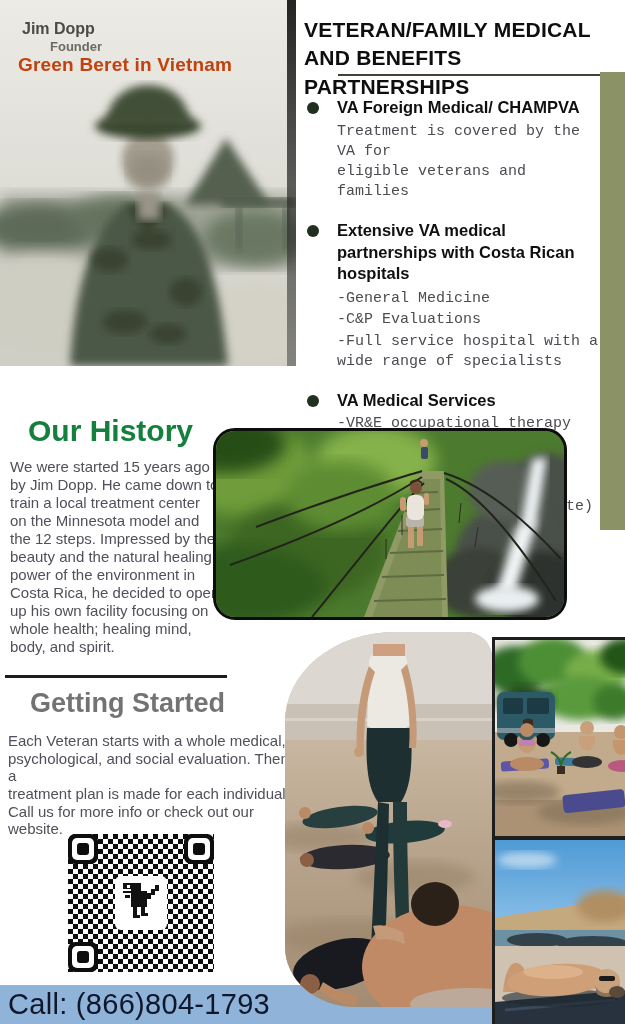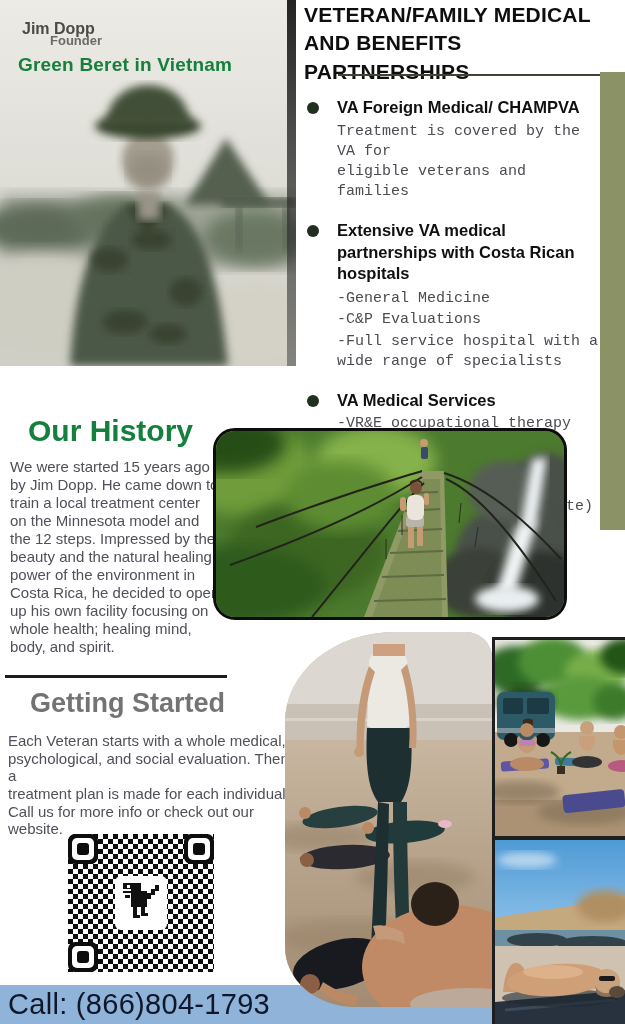--- a/index.html
+++ b/index.html
@@ -4,25 +4,25 @@
 <style>
   html,body{margin:0;padding:0;background:#ffffff;}
   .page{position:relative;width:625px;height:1024px;background:#ffffff;overflow:hidden;
         font-family:"Liberation Sans",sans-serif;padding-left:41px;}
 
   
   .founder-photo{position:absolute;left:0;top:0;width:296px;height:366px;overflow:hidden;}
   .founder-photo svg{display:block;}
   .ph-label{position:absolute;font-weight:700;}
   .ph-name{left:22px;top:20px;font-size:16px;color:#4a4a48;}
-  .ph-role{left:50px;top:33px;font-size:13px;color:#6b6b64;}
-  .ph-caption{left:18px;top:54px;font-size:19px;color:#15803d;letter-spacing:.2px;text-align:right;}
-
-  
-  .main-title{position:absolute;left:304px;top:1px;width:321px;color:#0e0e0e;
+  .ph-role{left:50px;top:39px;font-size:13px;color:#6b6b64;}
+  .ph-caption{left:18px;top:54px;font-size:19px;color:#c2410c;letter-spacing:.2px;text-align:right;}
+
+  
+  .main-title{position:absolute;left:304px;top:16px;width:321px;color:#0e0e0e;
               font-size:21px;font-weight:800;line-height:1.35;letter-spacing:.2px;}
   .title-divider{position:absolute;left:338px;top:74px;width:266px;height:2px;background:#3f4436;}
   .olive-bar{position:absolute;left:600px;top:72px;width:25px;height:458px;background:#8b9266;}
 
   
   .benefits{position:absolute;left:303px;top:97px;width:298px;}
   .benefit-item{position:relative;padding-left:34px;}
   .benefit-item + .benefit-item{margin-top:18px;}
   .benefit-dot{position:absolute;left:4px;top:5px;width:12px;height:12px;border-radius:50%;background:#20301e;}
   .benefit-heading{font-size:16.5px;font-weight:800;color:#101010;line-height:1.3;white-space:pre-line;}

